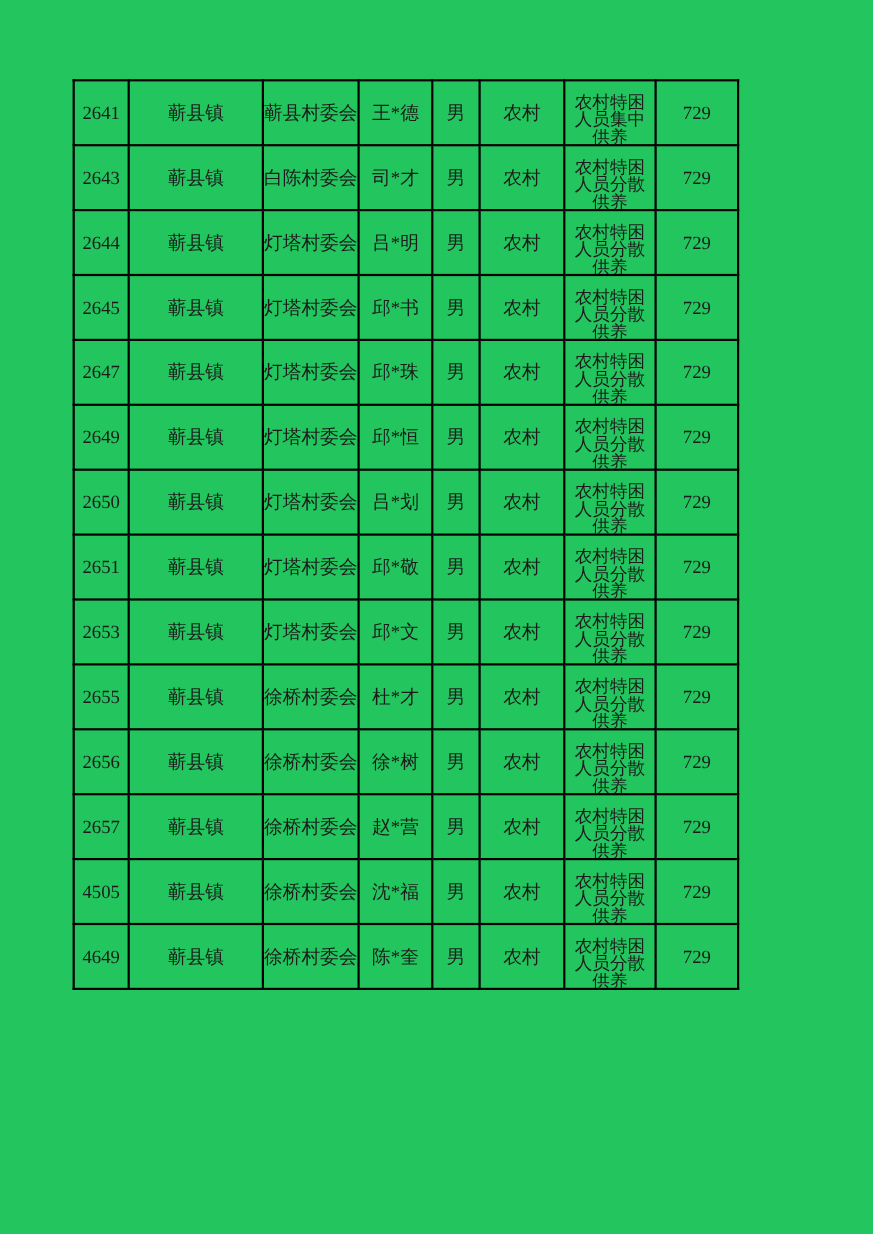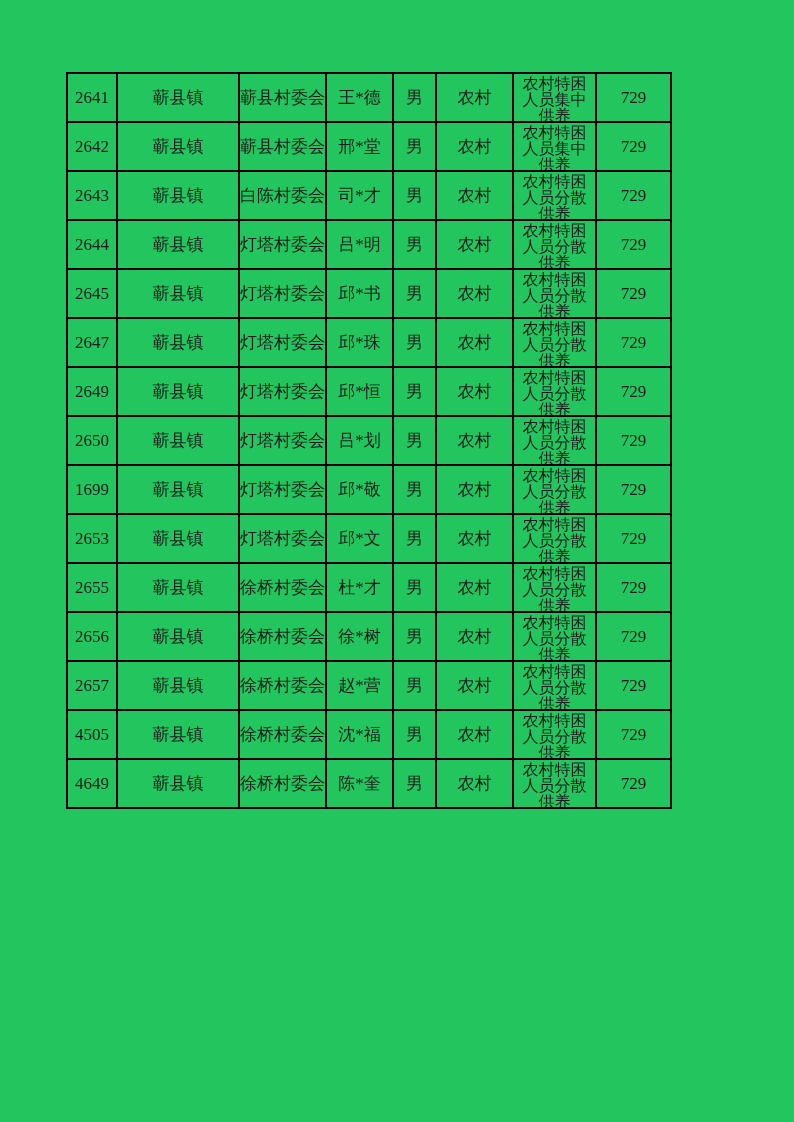--- a/index.html
+++ b/index.html
@@ -43,21 +43,21 @@
   td.category-cell {
     vertical-align: top;
     white-space: normal;
   }
   .category-text {
     font-size: 16px;
     line-height: 16px;
     height: 45px;
     width: 66px;
     margin: 0 auto;
-    padding-top: 2px;
+    padding-top: 12px;
     overflow: hidden;
     text-align: center;
     white-space: normal;
     word-break: break-all;
     color: #1c1c1c;
   }
 </style>
 </head>
 <body>
 
@@ -81,32 +81,20 @@
           <td>蕲县村委会</td>
           <td>王*德</td>
           <td>男</td>
           <td>农村</td>
           <td class="category-cell">
             <div class="category-text">农村特困人员集中供养</div>
           </td>
           <td>729</td>
         </tr>
         <tr>
-          <td>2642</td>
-          <td>蕲县镇</td>
-          <td>蕲县村委会</td>
-          <td>邢*堂</td>
-          <td>男</td>
-          <td>农村</td>
-          <td class="category-cell">
-            <div class="category-text">农村特困人员集中供养</div>
-          </td>
-          <td>729</td>
-        </tr>
-        <tr>
           <td>2643</td>
           <td>蕲县镇</td>
           <td>白陈村委会</td>
           <td>司*才</td>
           <td>男</td>
           <td>农村</td>
           <td class="category-cell">
             <div class="category-text">农村特困人员分散供养</div>
           </td>
           <td>729</td>
@@ -165,21 +153,21 @@
           <td>灯塔村委会</td>
           <td>吕*划</td>
           <td>男</td>
           <td>农村</td>
           <td class="category-cell">
             <div class="category-text">农村特困人员分散供养</div>
           </td>
           <td>729</td>
         </tr>
         <tr>
-          <td>1699</td>
+          <td>2651</td>
           <td>蕲县镇</td>
           <td>灯塔村委会</td>
           <td>邱*敬</td>
           <td>男</td>
           <td>农村</td>
           <td class="category-cell">
             <div class="category-text">农村特困人员分散供养</div>
           </td>
           <td>729</td>
         </tr>

